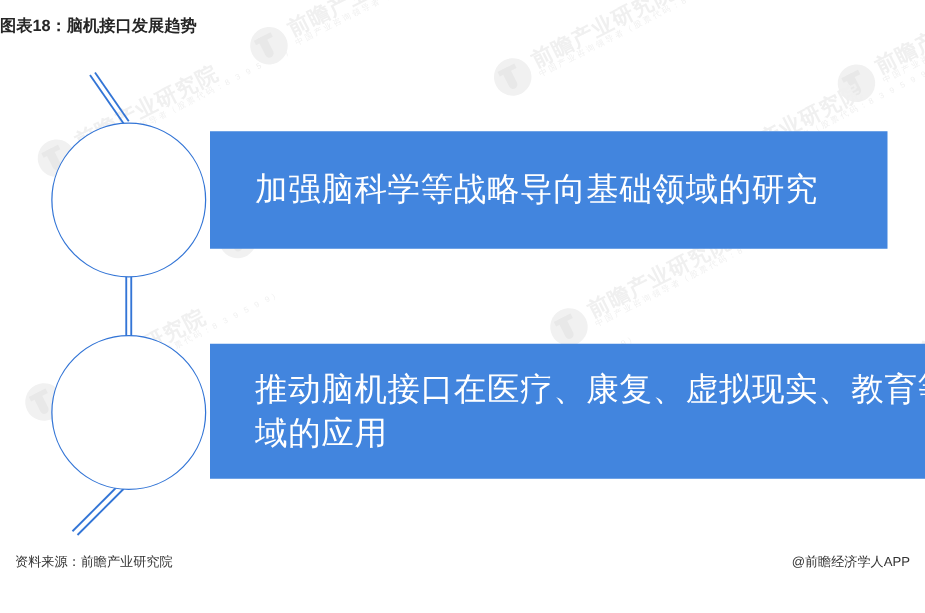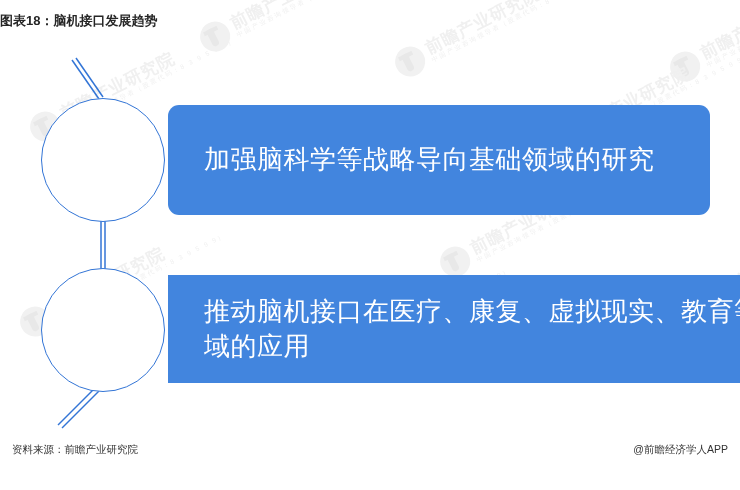--- a/index.html
+++ b/index.html
@@ -262,21 +262,21 @@
         <line x1="101" y1="190" x2="101" y2="240" stroke-width="1.5"></line>
         <line x1="105" y1="190" x2="105" y2="240" stroke-width="1.5"></line>
       </g>
 
       <g stroke="#3375d6" fill="none">
         <line x1="99" y1="361" x2="62" y2="398" stroke-width="1.5"></line>
         <line x1="95" y1="358" x2="58" y2="395" stroke-width="1.5"></line>
       </g>
     </svg>
 
-    <div class="bar" style="left:168px; top:75px; width:542px; height:110px;border-radius:11px;">
+    <div class="bar" style="left:168px; top:75px; width:542px; height:94px;">
       <div class="bar-text">加强脑科学等战略导向基础领域的研究</div>
     </div>
     <div class="node-circle" style="left:41px; top:68px; width:124px; height:124px;"></div>
 
     <div class="bar" style="left:168px; top:245px; width:634px; height:108px;">
       <div class="bar-text">推动脑机接口在医疗、康复、虚拟现实、教育等领域的应用</div>
     </div>
     <div class="node-circle" style="left:41px; top:238px; width:124px; height:124px;"></div>
 
   </div>

